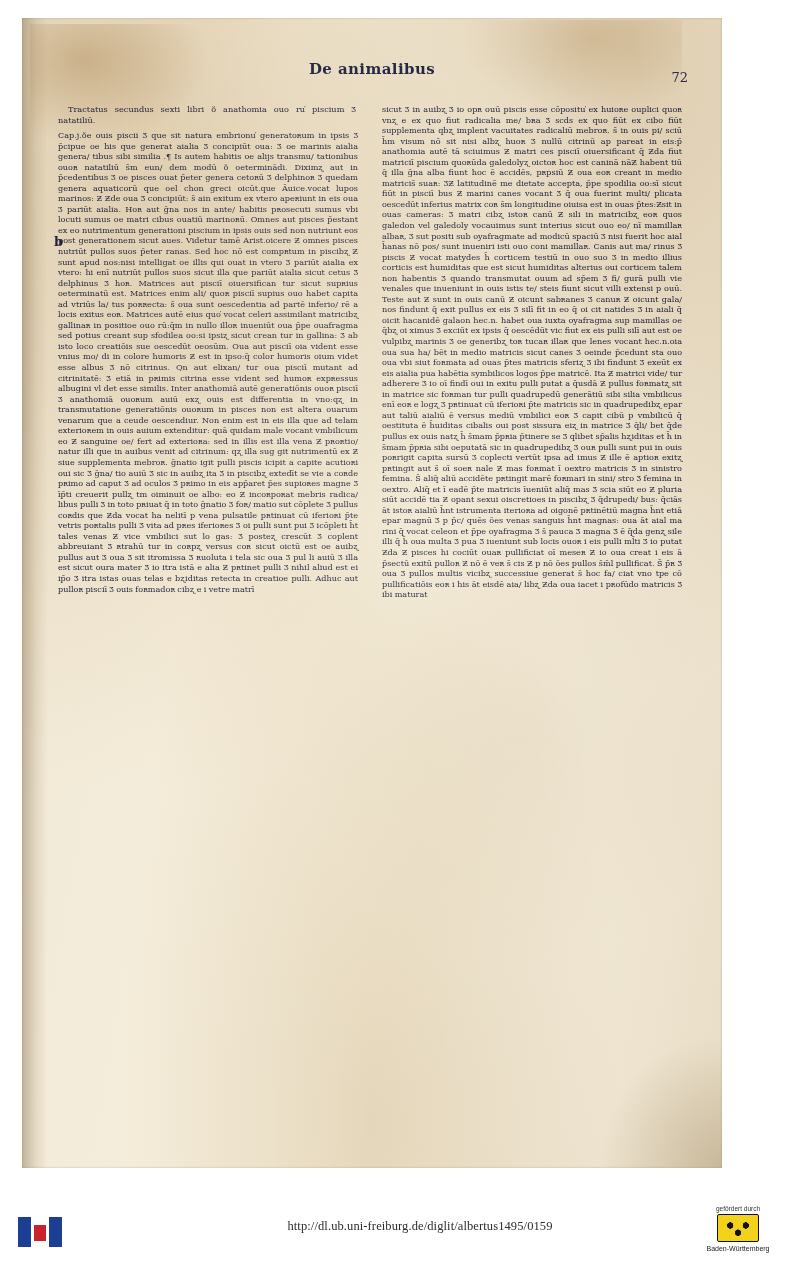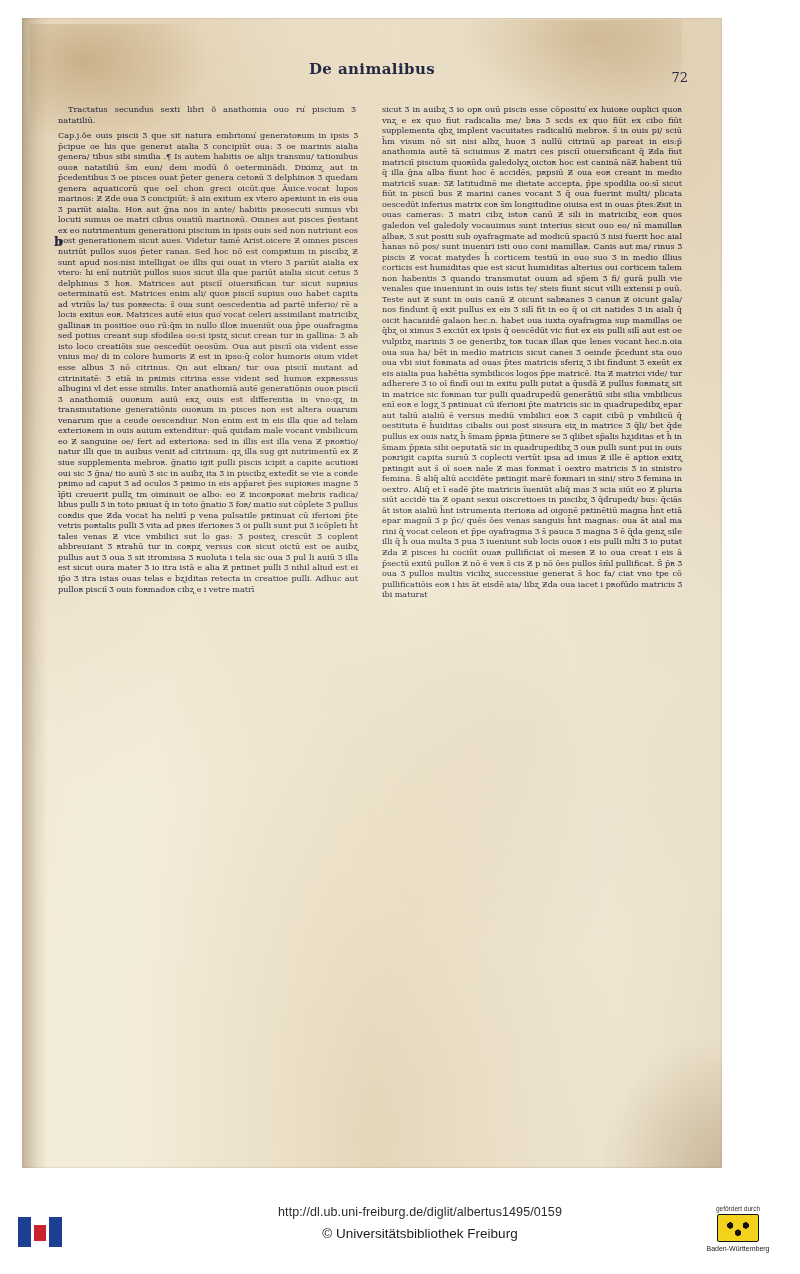--- a/index.html
+++ b/index.html
@@ -148,23 +148,23 @@
   
   #footer {
     position: absolute;
     left: 0; top: 1190px;
     width: 800px; height: 84px;
     background: #ffffff;
     border-top: 1px solid #ffffff;
   }
   .footer-center {
     position: absolute;
-    left: 0; right: 0; top: 14px;
+    left: 0; right: 0; top: 28px;
     text-align: center;
-    font-family: Liberation Sans, sans-serif;
+    font-family: Liberation Serif, serif;
     padding-left: 40px;
   }
   .footer-url {
     font-size: 12.5px;
     color: #2b2b2b;
     letter-spacing: 0.1px;
   }
   .footer-rights {
     margin-top: 7px;
     font-size: 13.5px;
@@ -252,21 +252,20 @@
 
 <div id="footer">
   <div class="flag">
     <div class="bar b1"></div>
     <div class="bar b2"></div>
     <div class="bar b3"></div>
   </div>
 
   <div class="footer-center">
     <div class="footer-url">http://dl.ub.uni-freiburg.de/diglit/albertus1495/0159</div>
-    <div class="footer-rights">© Universitätsbibliothek Freiburg</div>
   </div>
 
   <div class="sponsor">
     <div class="sponsor-top">gefördert durch</div>
     <div class="sponsor-logo"></div>
     <div class="sponsor-text">Baden-Württemberg</div>
   </div>
 </div>
 
 </body></html>

